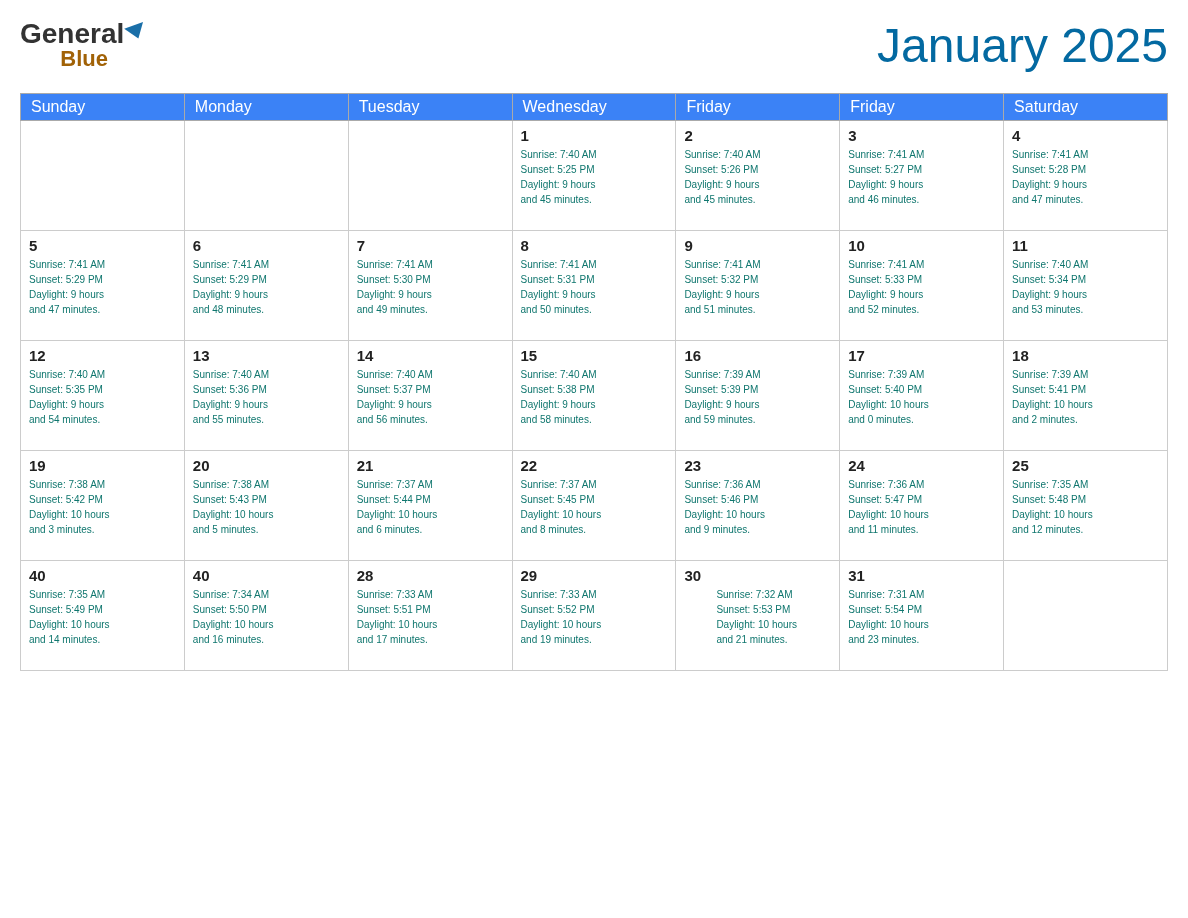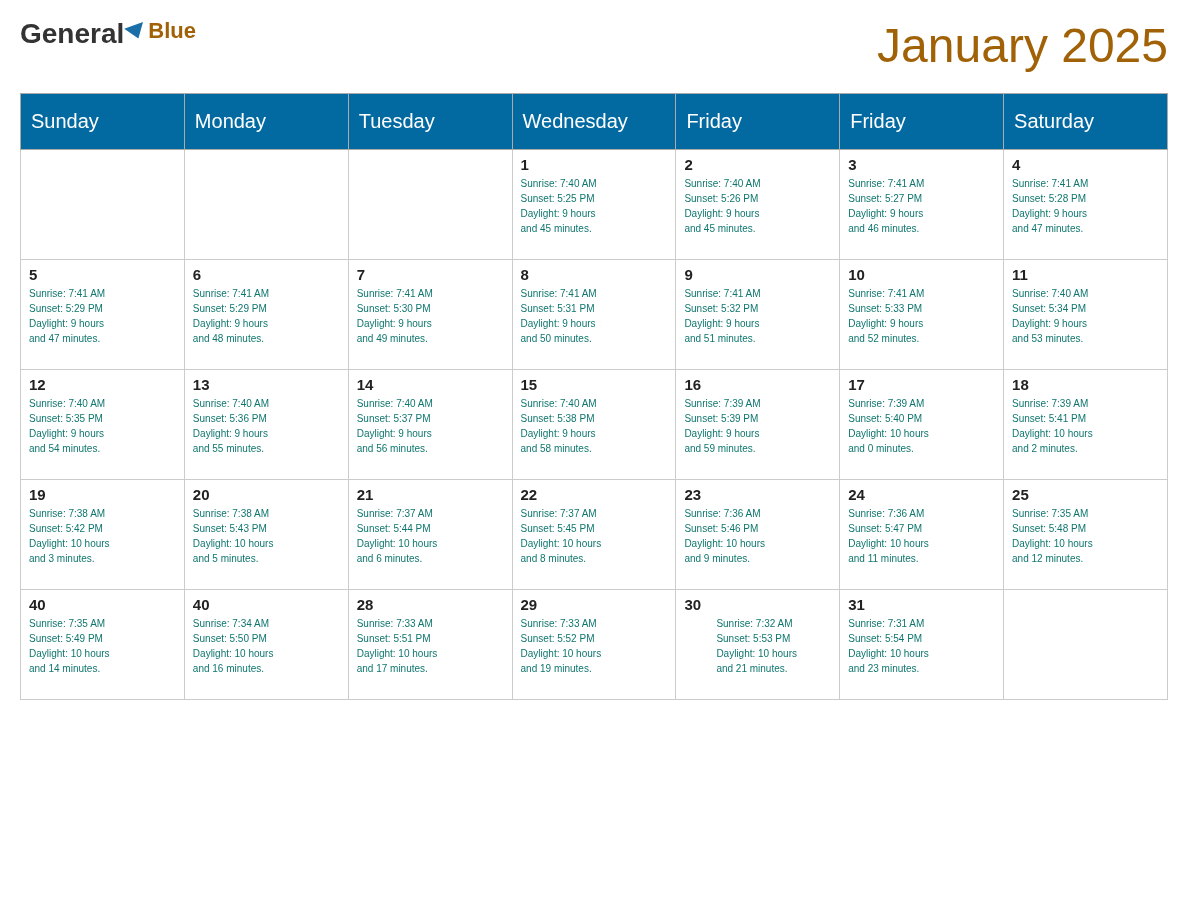--- a/index.html
+++ b/index.html
@@ -11,21 +11,22 @@
       min-height: 918px;
     }
     .header {
       display: flex;
       justify-content: space-between;
       align-items: flex-start;
       margin-bottom: 20px;
     }
     .logo {
       display: flex;
-      align-items: flex-start;
+      flex-direction: column;
+      align-items: center;
     }
     .logo-text {
       font-size: 28px;
       font-weight: bold;
       color: #333;
       line-height: 1;
     }
     .logo-text span {
       color: #1a6fa8;
     }
@@ -48,39 +49,39 @@
       font-weight: bold;
       margin-top: -2px;
       margin-left: 2px;
     }
     .title-block {
       text-align: right;
     }
     .month-title {
       font-size: 48px;
       font-weight: normal;
-      color: #a16207;
+      color: #0369a1;
       line-height: 1.1;
     }
     .location {
       font-size: 20px;
       color: #555;
       margin-top: 4px;
     }
     .calendar {
       width: 100%;
       border-collapse: collapse;
       border: 1px solid #aaa;
     }
     .calendar th {
-      background-color: #0369a1;
+      background-color: #3b82f6;
       color: #fff;
-      font-size: 20px;
+      font-size: 16px;
       font-weight: normal;
-      padding: 16px 10px;
+      padding: 4px 10px;
       text-align: left;
       border: 1px solid #aaa;
     }
     .calendar td {
       vertical-align: top;
       width: 14.28%;
       min-height: 100px;
       padding: 6px 8px;
       border: 1px solid #ccc;
       font-size: 13px;

